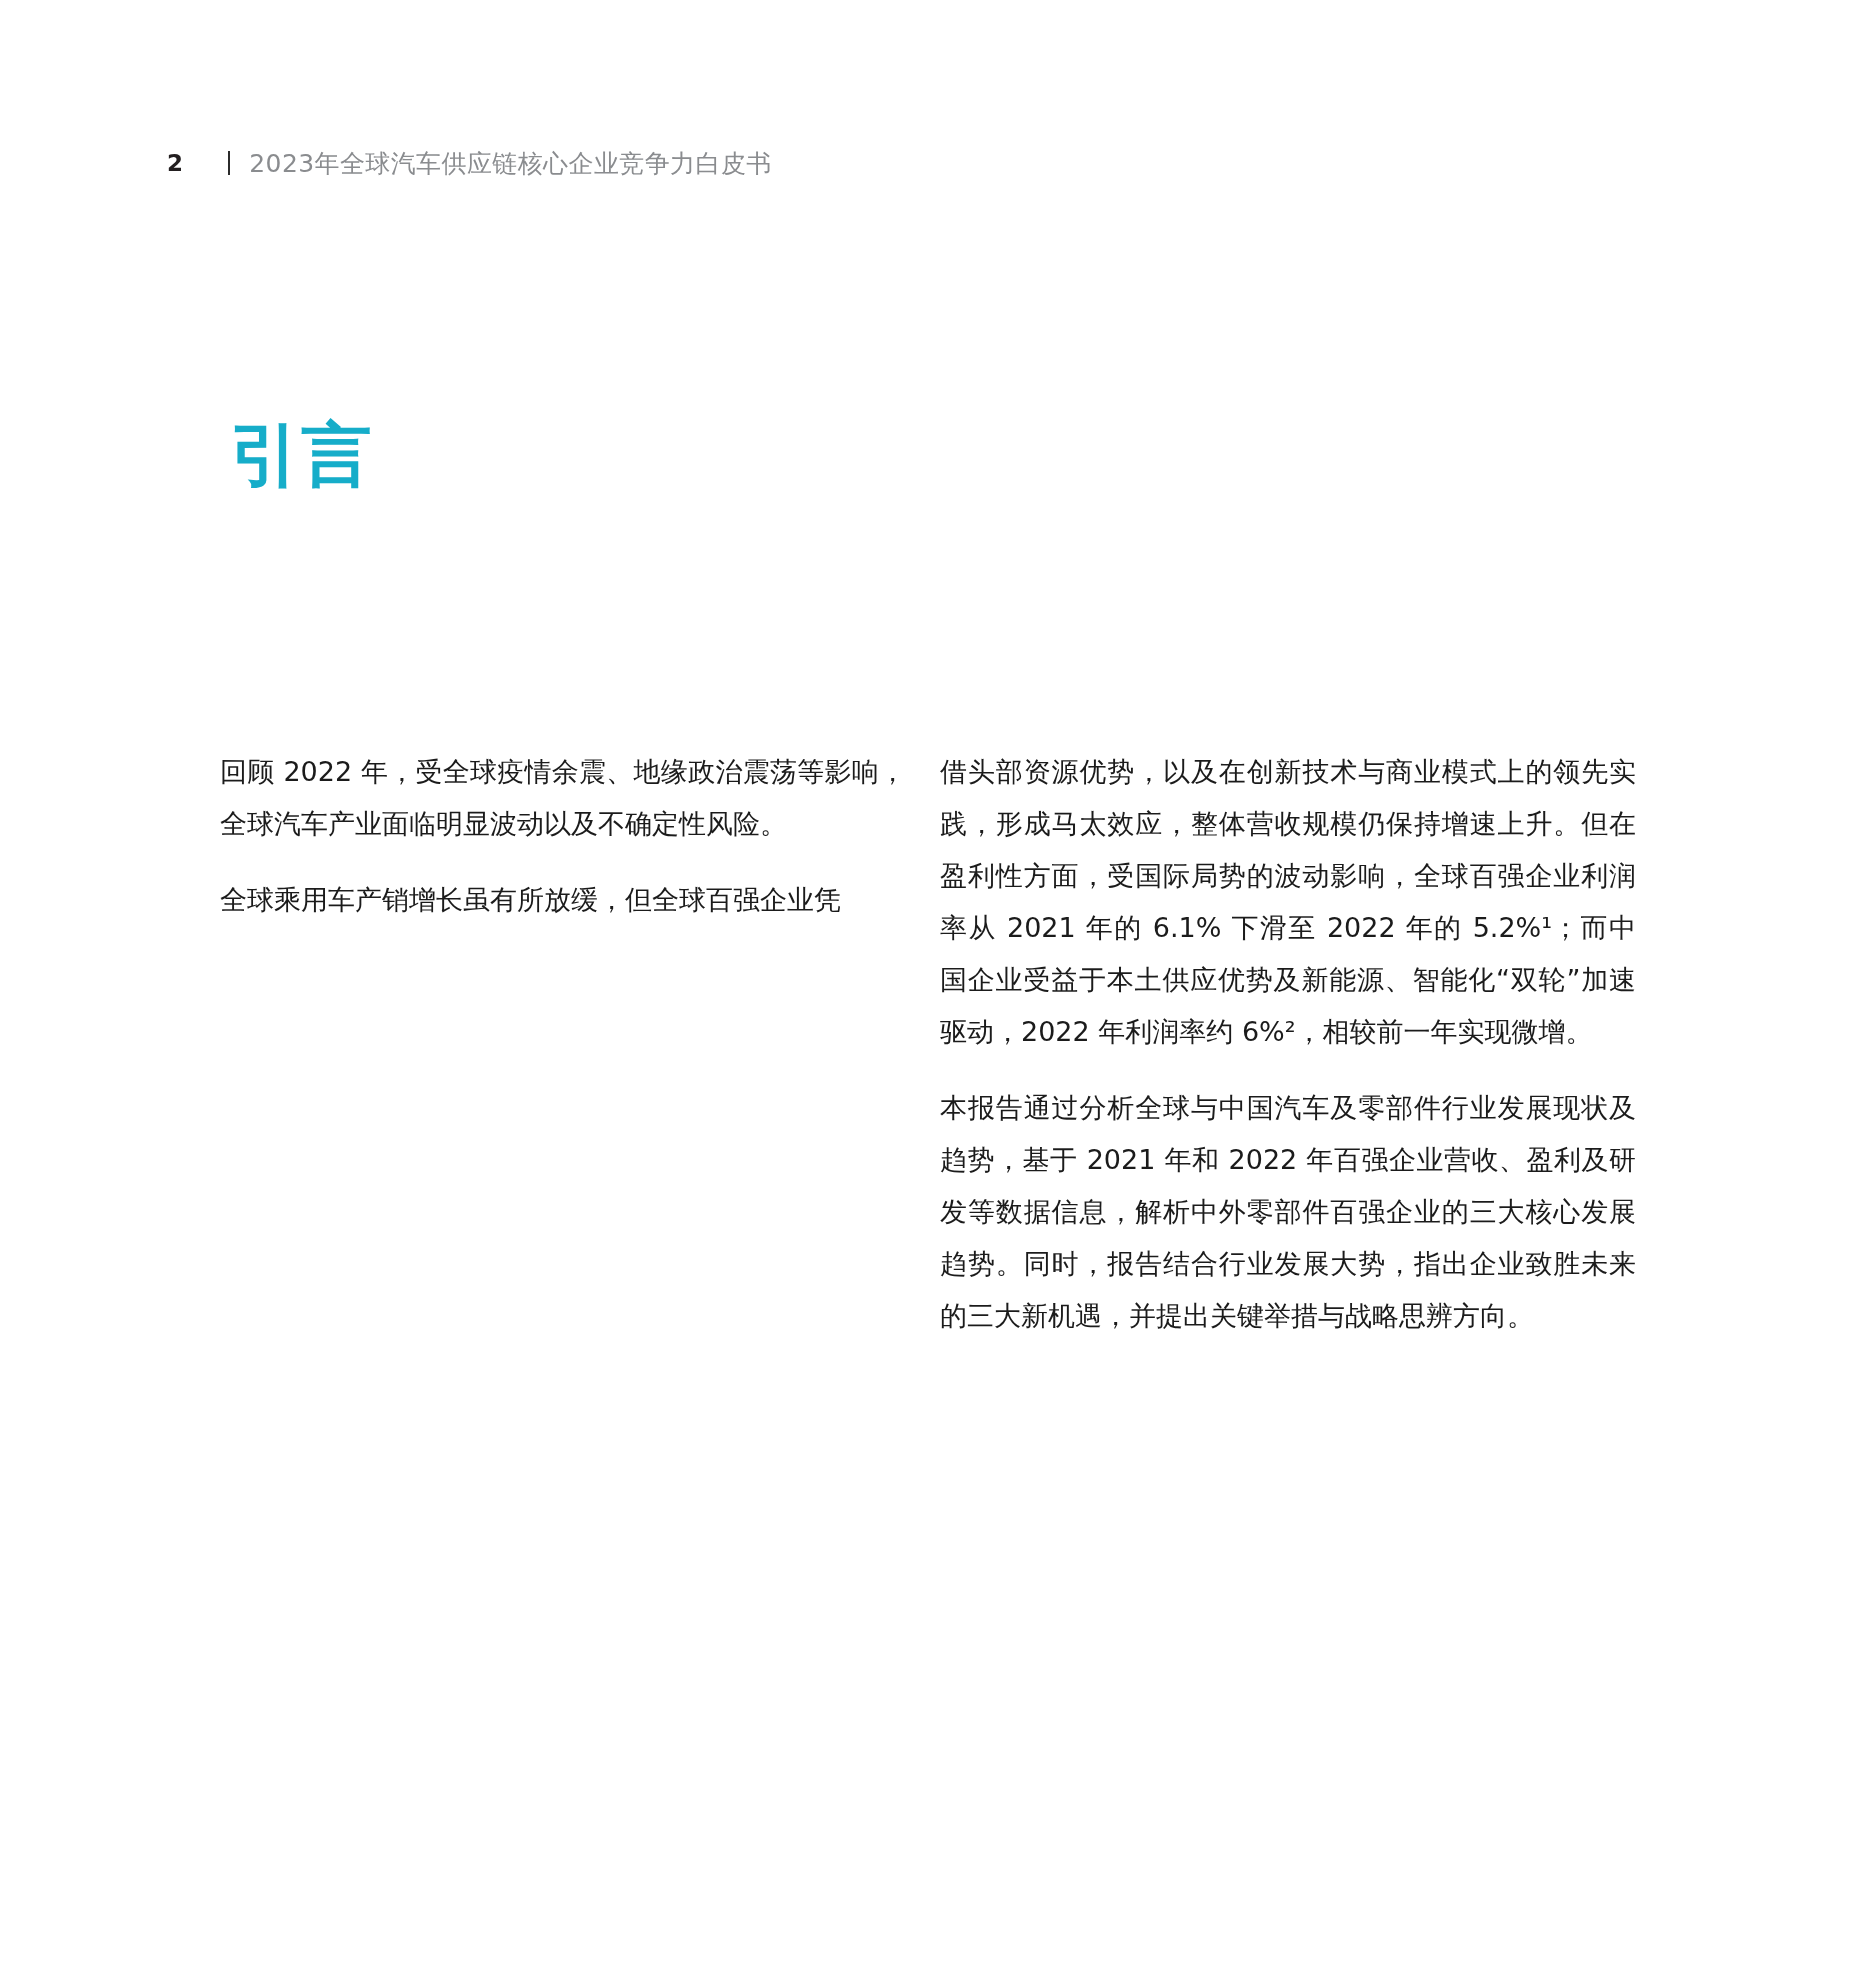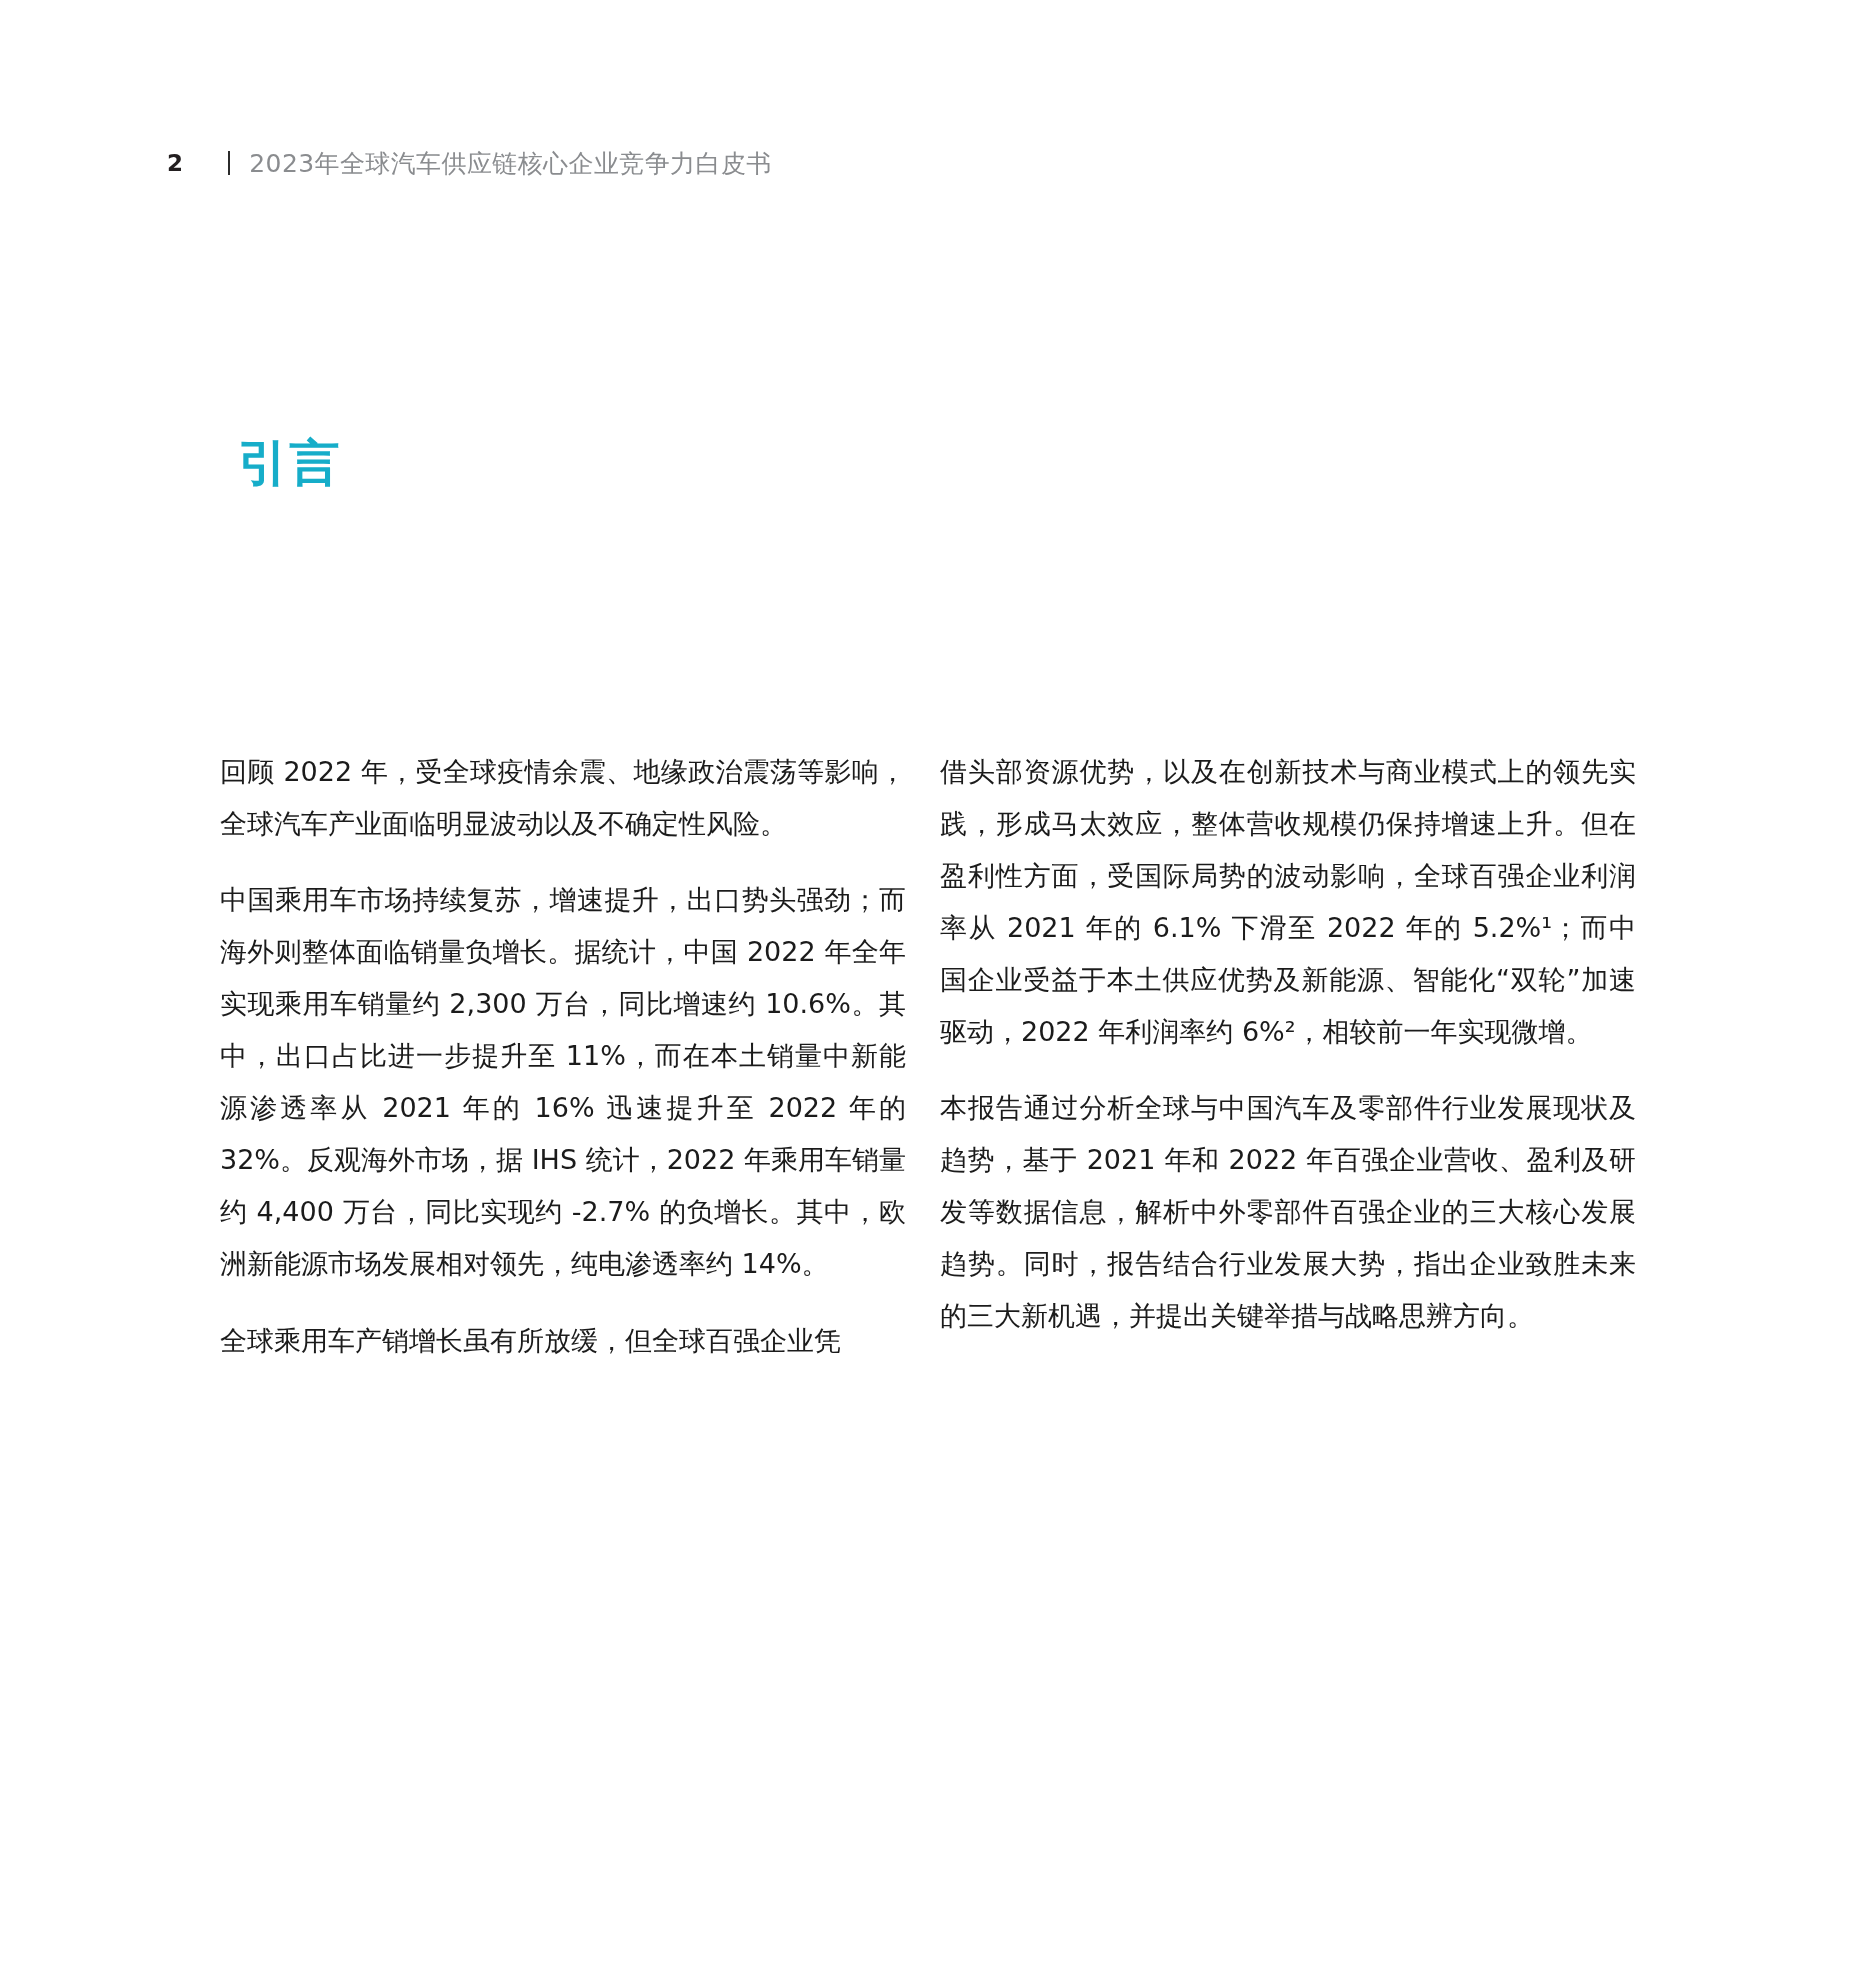--- a/index.html
+++ b/index.html
@@ -46,22 +46,22 @@
     line-height: 1;
     letter-spacing: 0.4px;
     white-space: nowrap;
   }
 
   
   .section-title {
     position: absolute;
     left: 230px;
     top: 426px;
-    margin: 8px;
-    font-size: 50px;
+    margin: 0;
+    font-size: 70px;
     line-height: 58px;
     font-weight: 700;
     color: #16adc9;
     letter-spacing: 1.6px;
   }
 
   
   .column {
     position: absolute;
     top: 746px;
@@ -85,21 +85,20 @@
   <header class="page-header">
     <span class="page-number">2</span>
     <span class="header-divider"></span>
     <span class="header-title">2023年全球汽车供应链核心企业竞争力白皮书</span>
   </header>
 
   <h1 class="section-title">引言</h1>
 
   <div class="column column-left">
     <p>回顾 2022 年，受全球疫情余震、地缘政治震荡等影响，全球汽车产业面临明显波动以及不确定性风险。</p>
-    <p>中国乘用车市场持续复苏，增速提升，出口势头强劲；而海外则整体面临销量负增长。据统计，中国 2022 年全年实现乘用车销量约 2,300 万台，同比增速约 10.6%。其中，出口占比进一步提升至 11%，而在本土销量中新能源渗透率从 2021 年的 16% 迅速提升至 2022 年的 32%。反观海外市场，据 IHS 统计，2022 年乘用车销量约 4,400 万台，同比实现约 -2.7% 的负增长。其中，欧洲新能源市场发展相对领先，纯电渗透率约 14%。</p>
     <p>全球乘用车产销增长虽有所放缓，但全球百强企业凭</p>
   </div>
 
   <div class="column column-right">
     <p>借头部资源优势，以及在创新技术与商业模式上的领先实践，形成马太效应，整体营收规模仍保持增速上升。但在盈利性方面，受国际局势的波动影响，全球百强企业利润率从 2021 年的 6.1% 下滑至 2022 年的 5.2%¹；而中国企业受益于本土供应优势及新能源、智能化“双轮”加速驱动，2022 年利润率约 6%²，相较前一年实现微增。</p>
     <p>本报告通过分析全球与中国汽车及零部件行业发展现状及趋势，基于 2021 年和 2022 年百强企业营收、盈利及研发等数据信息，解析中外零部件百强企业的三大核心发展趋势。同时，报告结合行业发展大势，指出企业致胜未来的三大新机遇，并提出关键举措与战略思辨方向。</p>
   </div>
 
 </div>
 

